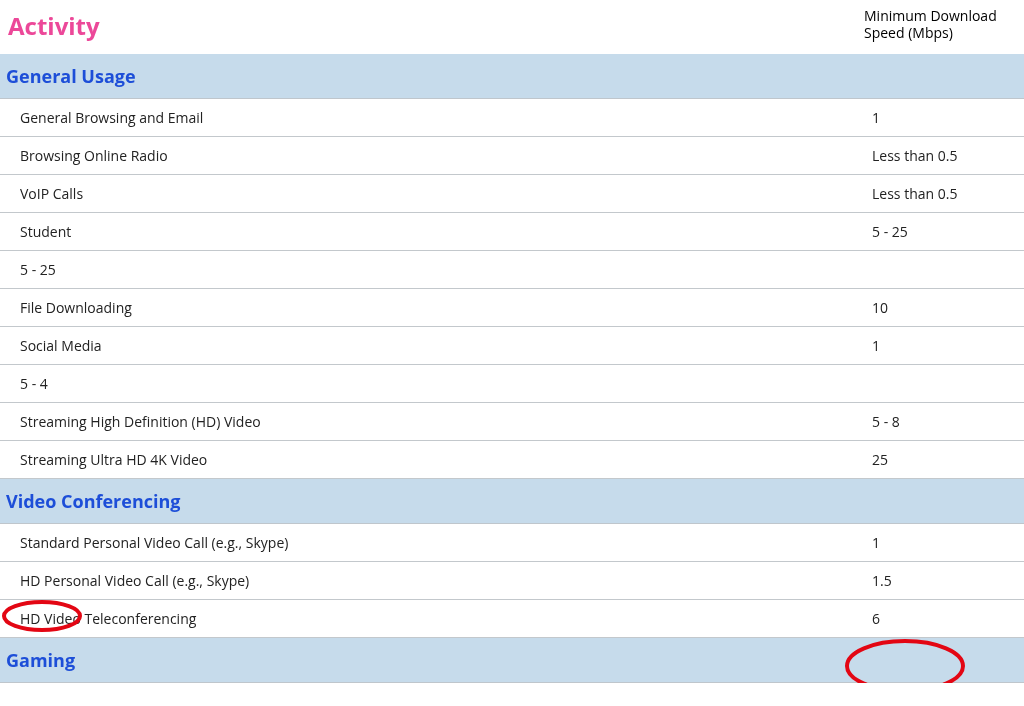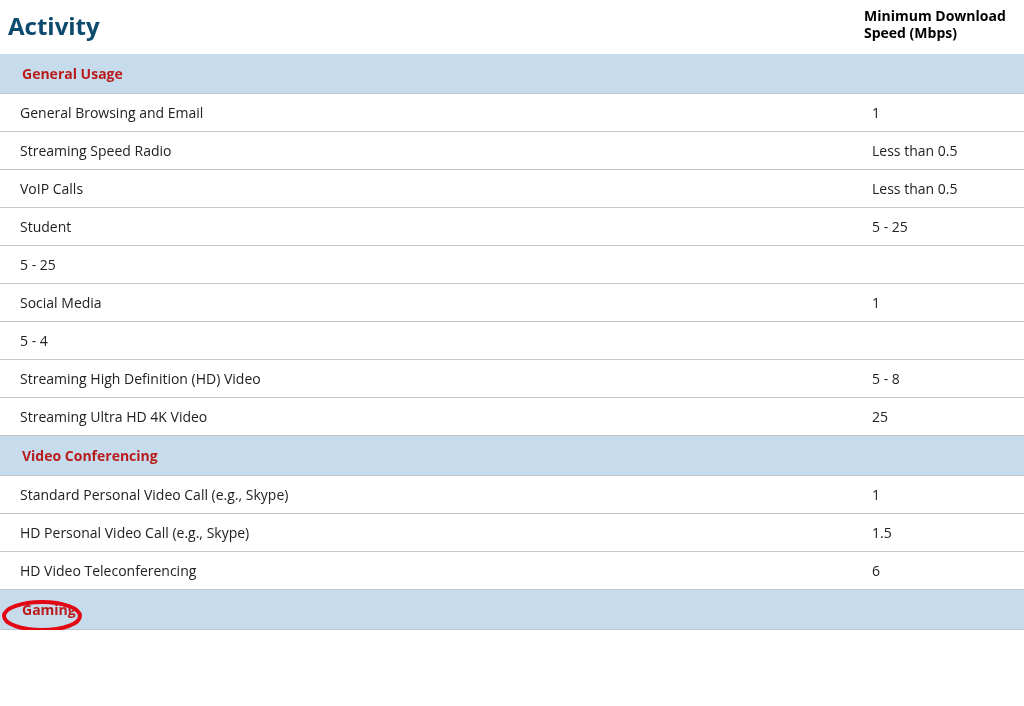--- a/index.html
+++ b/index.html
@@ -19,35 +19,35 @@
     }
     .header-row {
       display: flex;
       align-items: flex-end;
       padding: 8px 8px 12px 8px;
     }
     .header-activity {
       flex: 1;
       font-size: 24px;
       font-weight: 700;
-      color: #0c4a6e;
+      color: #ec4899;
     }
     .header-speed {
       width: 152px;
       font-size: 14px;
-      font-weight: 700;
+      font-weight: 400;
       color: #000;
       line-height: 1.2;
     }
     .section-header {
       background: #c6dbeb;
-      padding: 10px 22px;
-      font-size: 14px;
+      padding: 10px 6px;
+      font-size: 18px;
       font-weight: 700;
-      color: #b91c1c;
+      color: #1d4ed8;
       border-bottom: 1px solid #bfc6cc;
     }
     .data-row {
       display: flex;
       padding: 9px 0 9px 20px;
       font-size: 14px;
       color: #222;
       border-bottom: 1px solid #c3c8cc;
     }
     .data-label {
@@ -74,33 +74,37 @@
     <div class="header-activity">Activity</div>
     <div class="header-speed">Minimum Download Speed (Mbps)</div>
   </div>
 
   <div class="section-header">General Usage</div>
   <div class="data-row">
     <div class="data-label">General Browsing and Email</div>
     <div class="data-value">1</div>
   </div>
   <div class="data-row">
-    <div class="data-label">Streaming Speed Radio</div>
+    <div class="data-label">Browsing Online Radio</div>
     <div class="data-value">Less than 0.5</div>
   </div>
   <div class="data-row">
     <div class="data-label">VoIP Calls</div>
     <div class="data-value">Less than 0.5</div>
   </div>
   <div class="data-row">
     <div class="data-label">Student</div>
     <div class="data-value">5 - 25</div>
   </div>
   <div class="data-row">
     <div class="data-value">5 - 25</div>
+  </div>
+  <div class="data-row">
+    <div class="data-label">File Downloading</div>
+    <div class="data-value">10</div>
   </div>
   <div class="data-row">
     <div class="data-label">Social Media</div>
     <div class="data-value">1</div>
   </div>
 
   <div class="data-row">
     <div class="data-value">5 - 4</div>
   </div>
   <div class="data-row">

